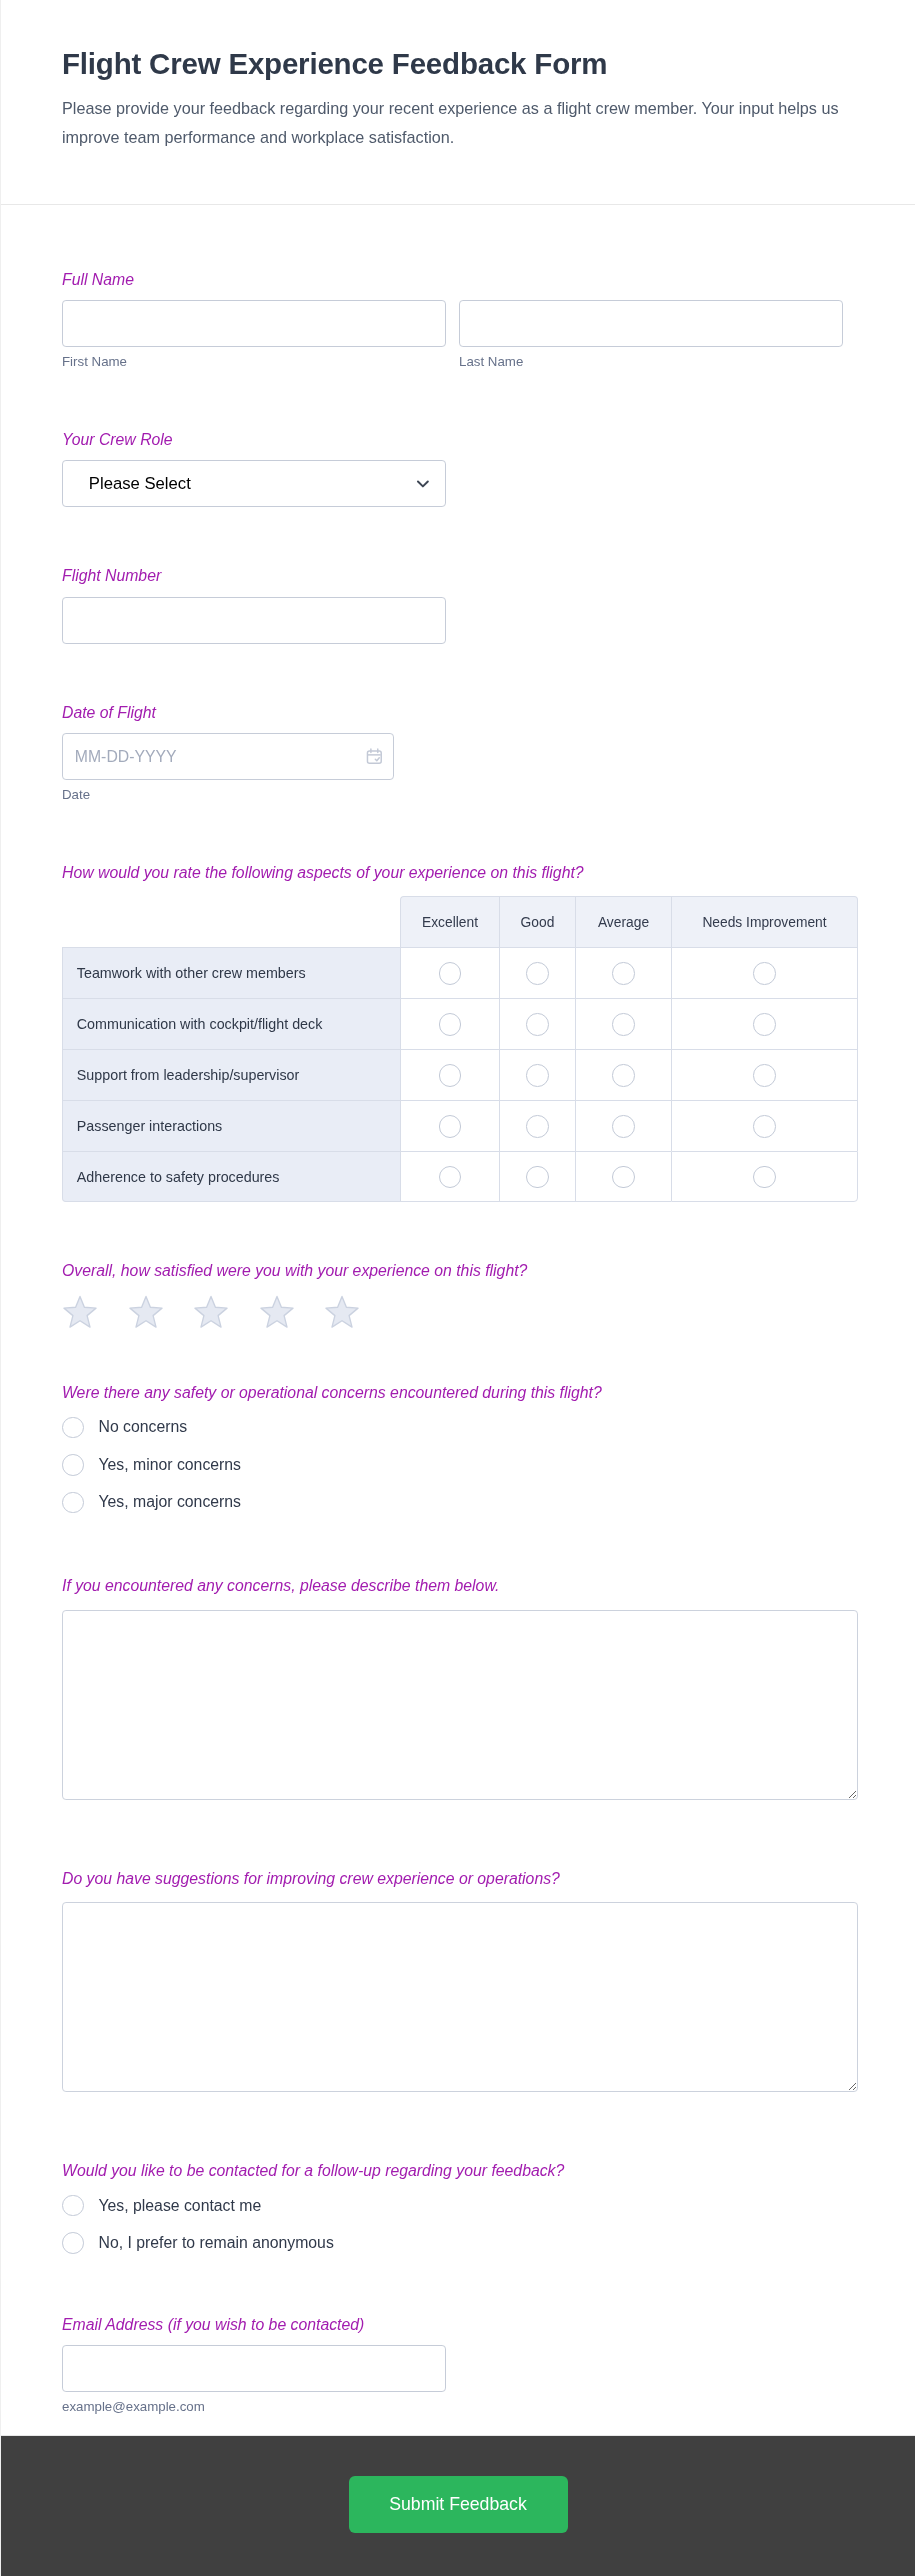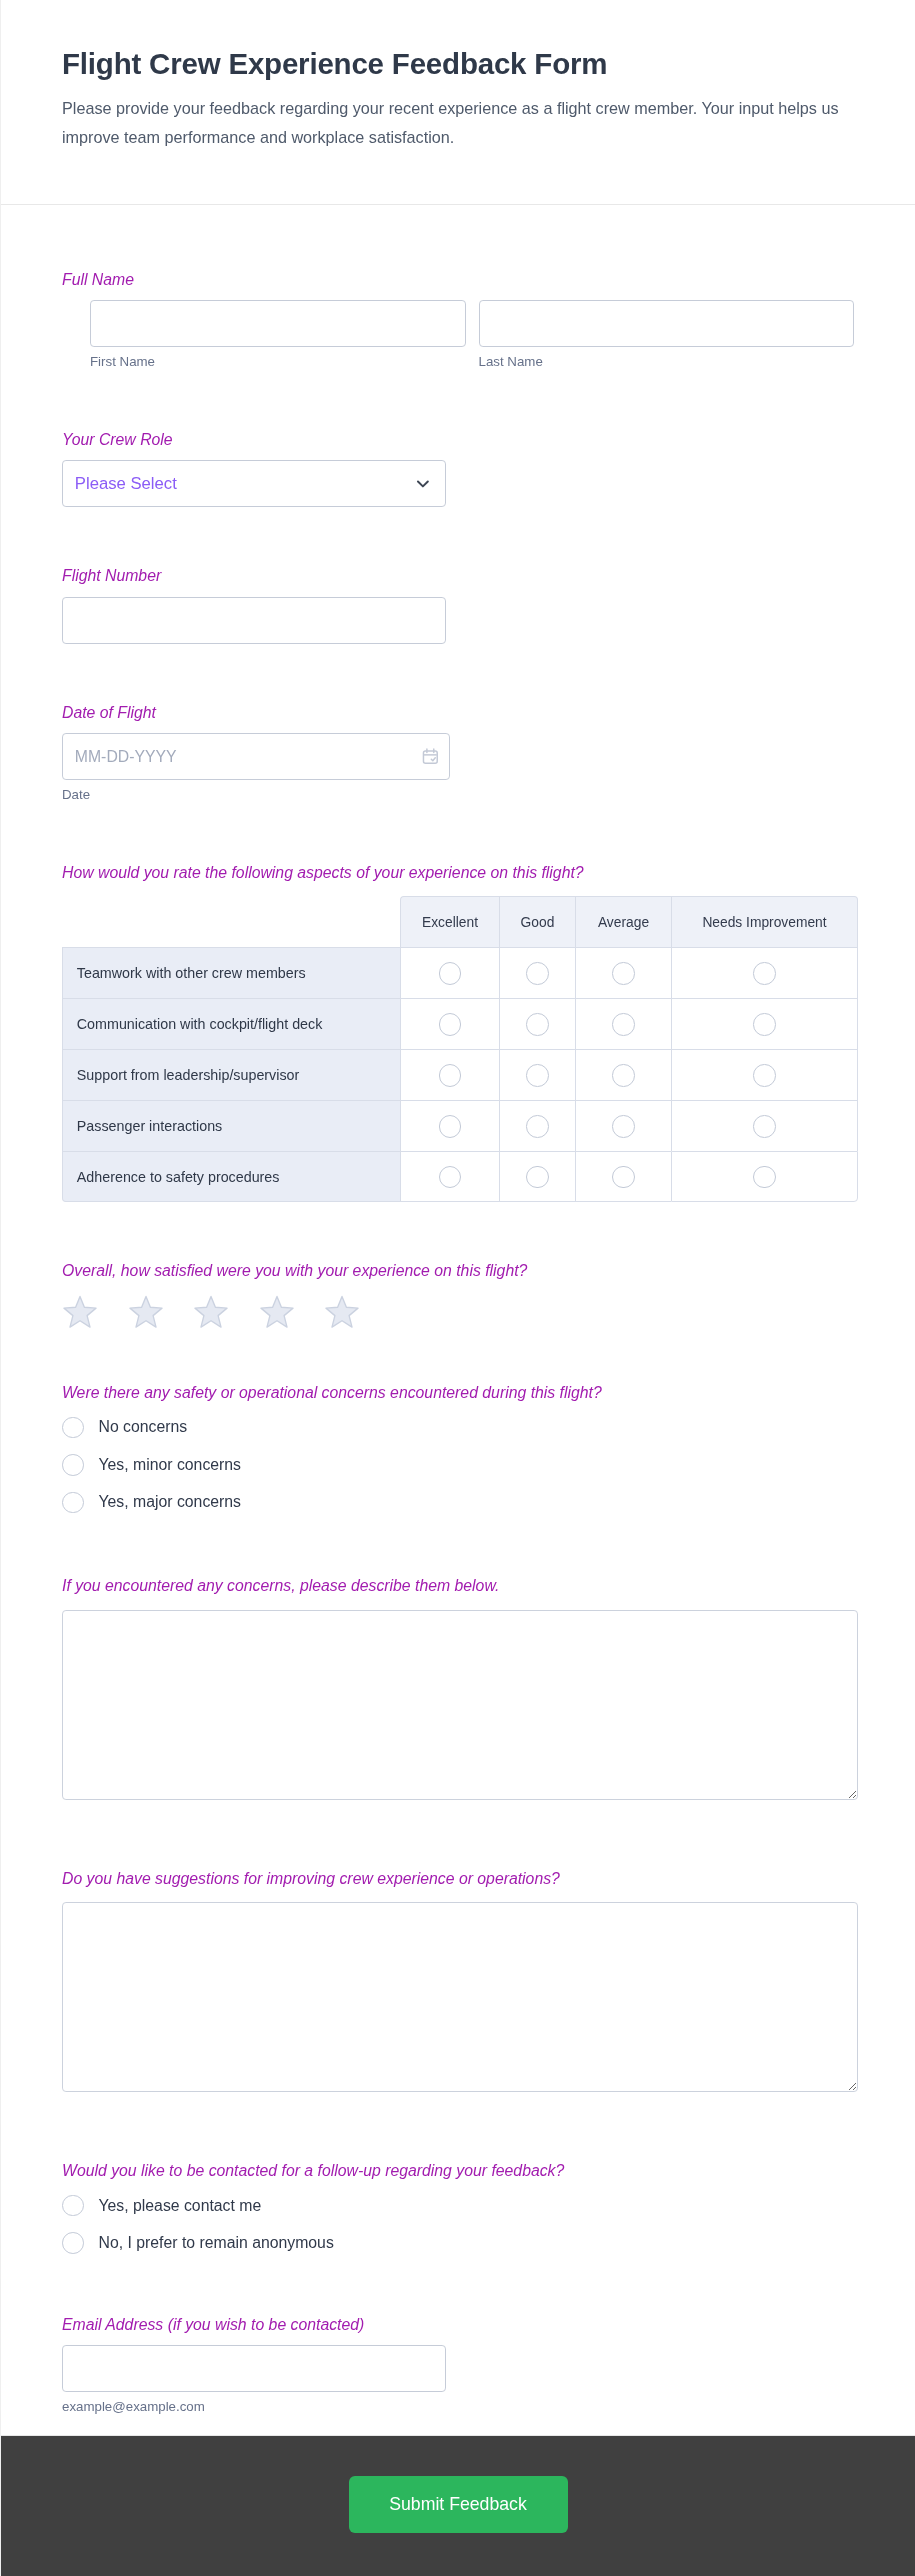--- a/index.html
+++ b/index.html
@@ -61,36 +61,36 @@
     border: 1px solid #c6ccd8;
     border-radius: 3.9px;
     background: #fff;
     font-family: inherit;
     font-size: 15.8px;
     color: #343c4f;
     padding: 0 11.8px;
     outline: none;
   }
   .text-input::placeholder { color: #a3abbc; }
-  .name-row { display: flex; gap: 13px; margin-left: 28px; }
+  .name-row { display: flex; gap: 13px; }
   .name-col { width: 384px; }
   .name-col .text-input { width: 100%; }
   
   .select-box {
     width: 384px; height: 47px;
     border: 1px solid #c6ccd8;
     border-radius: 3.9px;
     display: flex; align-items: center; justify-content: space-between;
     padding: 0 13.8px 0 11.8px;
     cursor: pointer;
     background: #fff;
   }
-  .select-placeholder { font-size: 16.7px; color: #8b5cf6; }
-  
-  .date-wrap { position: relative; width: 388px; }
+  .select-placeholder { font-size: 16.7px; color: #000000; margin-left: 14px; }
+  
+  .date-wrap { position: relative; width: 332px; }
   .date-wrap .text-input { width: 100%; padding-right: 39px; }
   .calendar-icon {
     position: absolute; right: 10.8px; top: 13.8px; width: 18.7px; height: 18.7px;
     pointer-events: auto; cursor: pointer;
   }
   
   .matrix-question { margin-bottom: 15.8px; }
   table.matrix {
     border-collapse: separate;
     border-spacing: 0;

